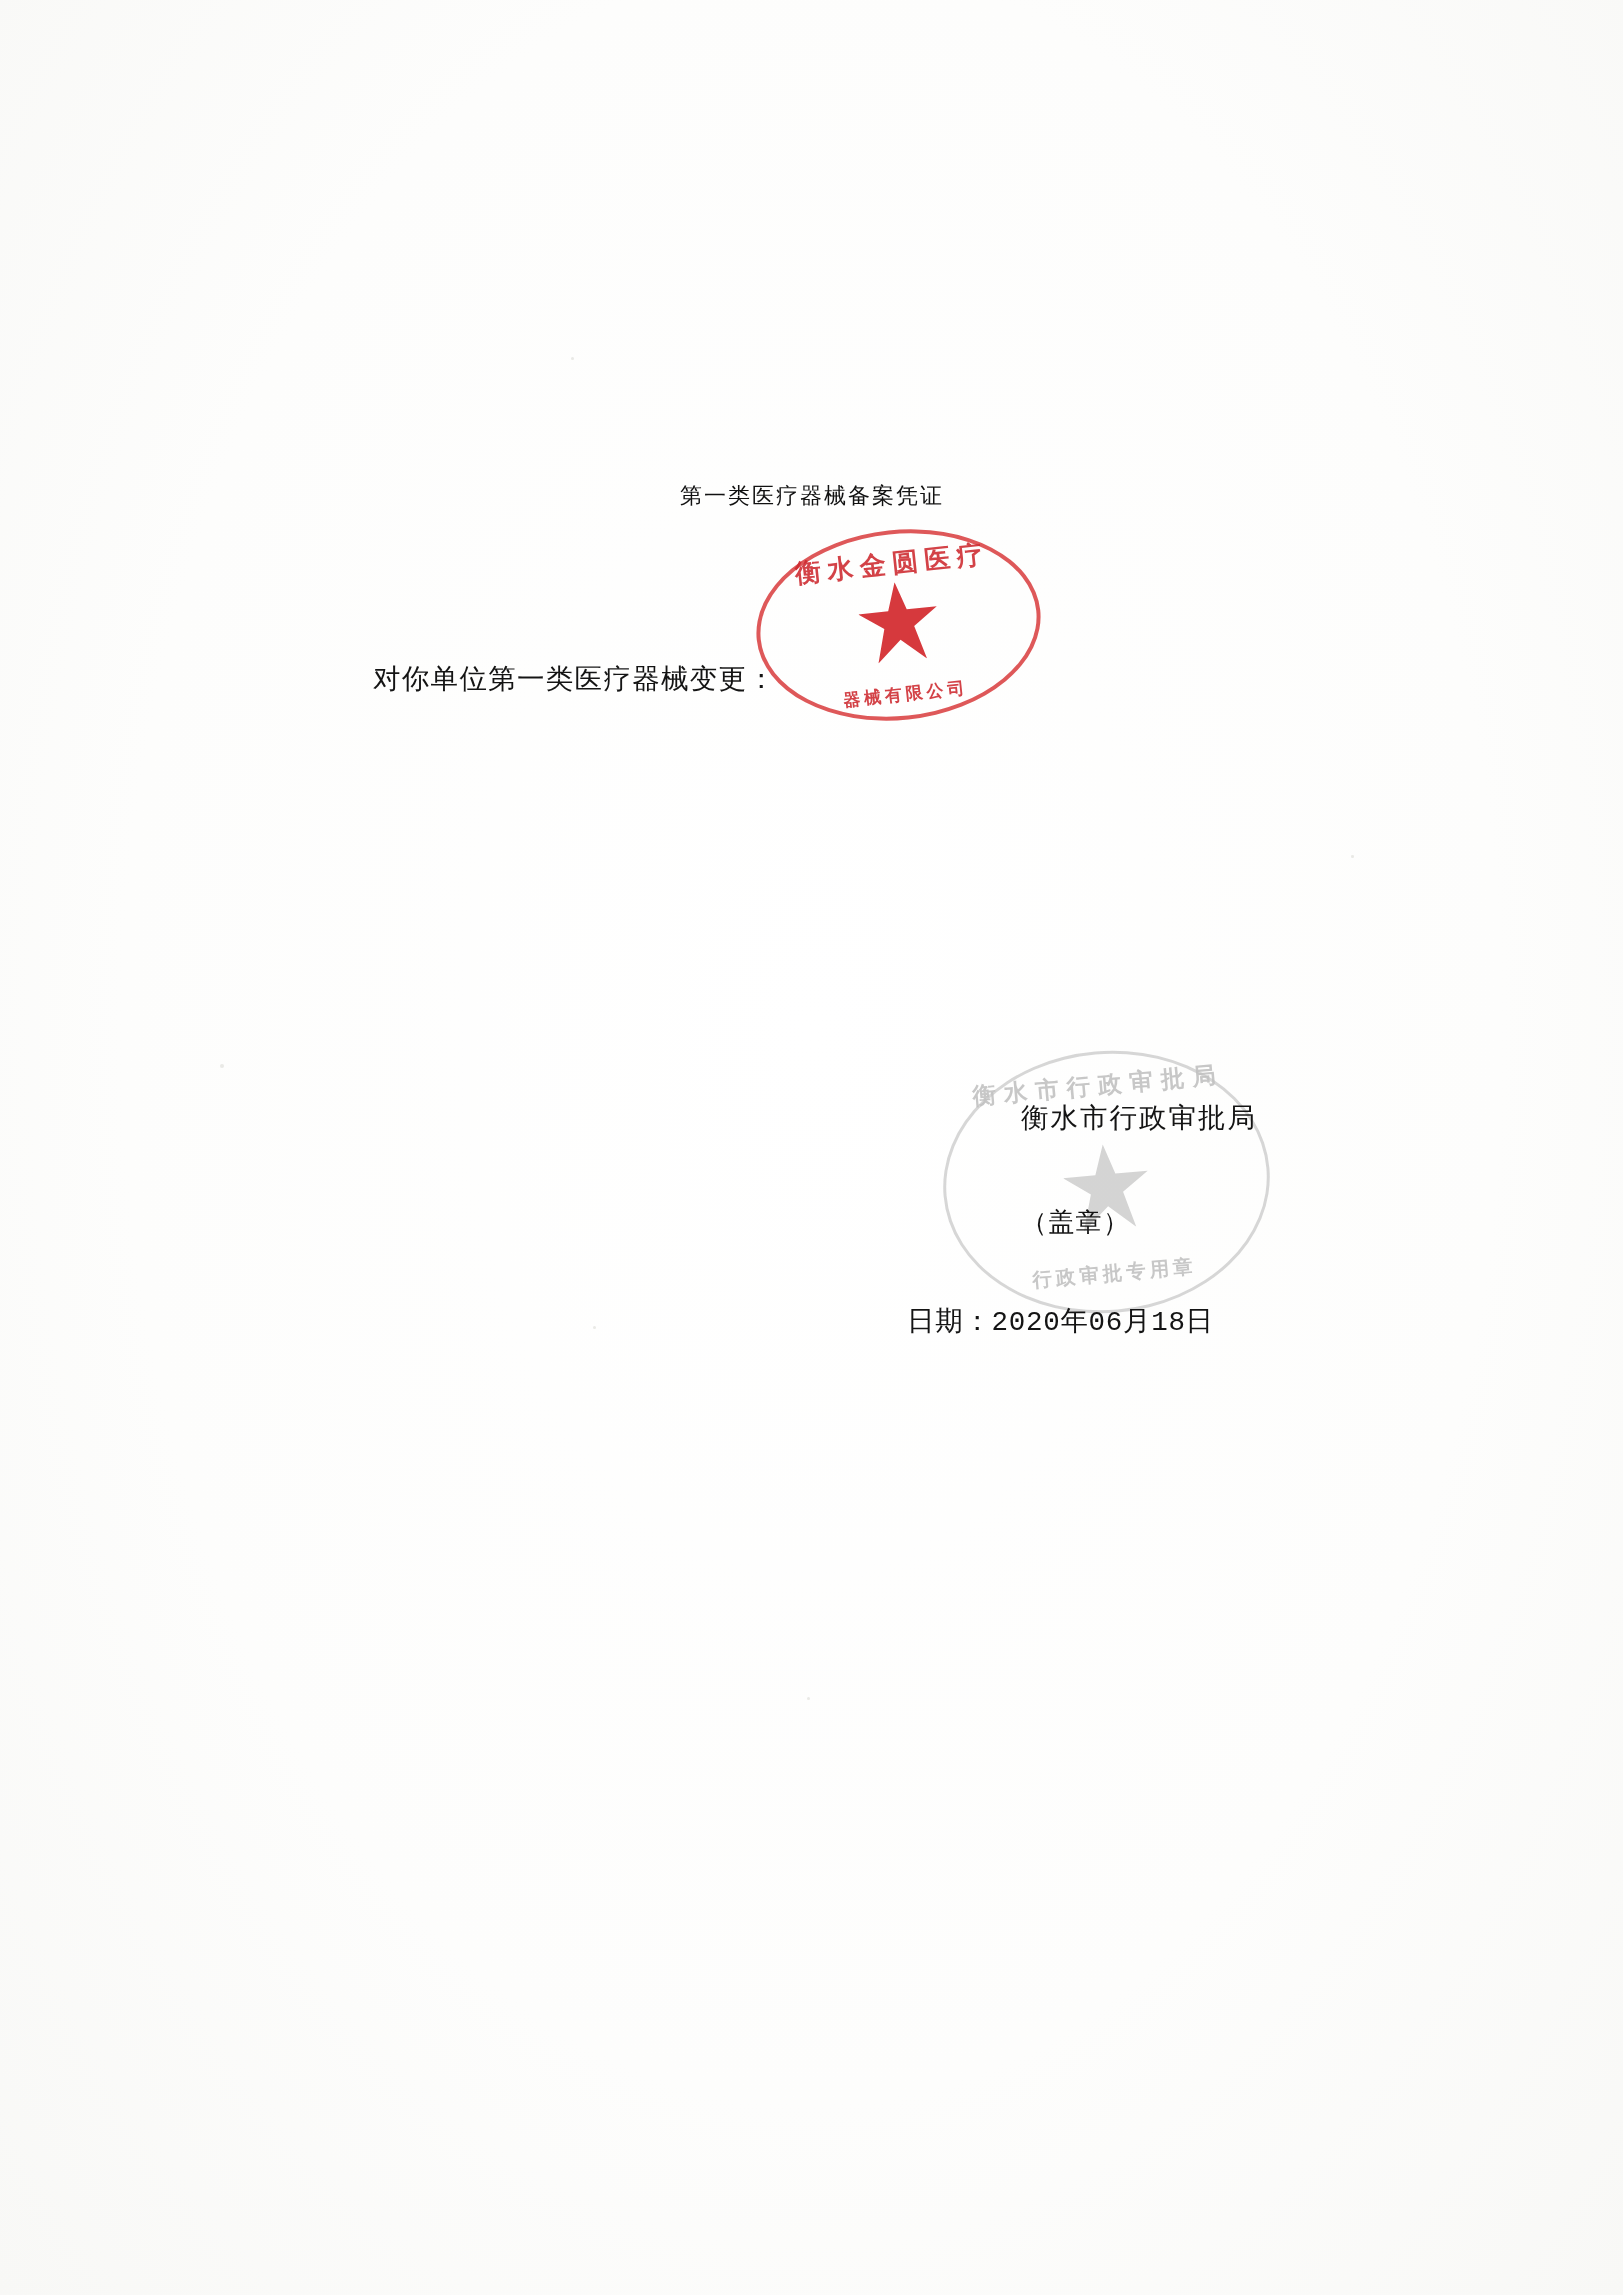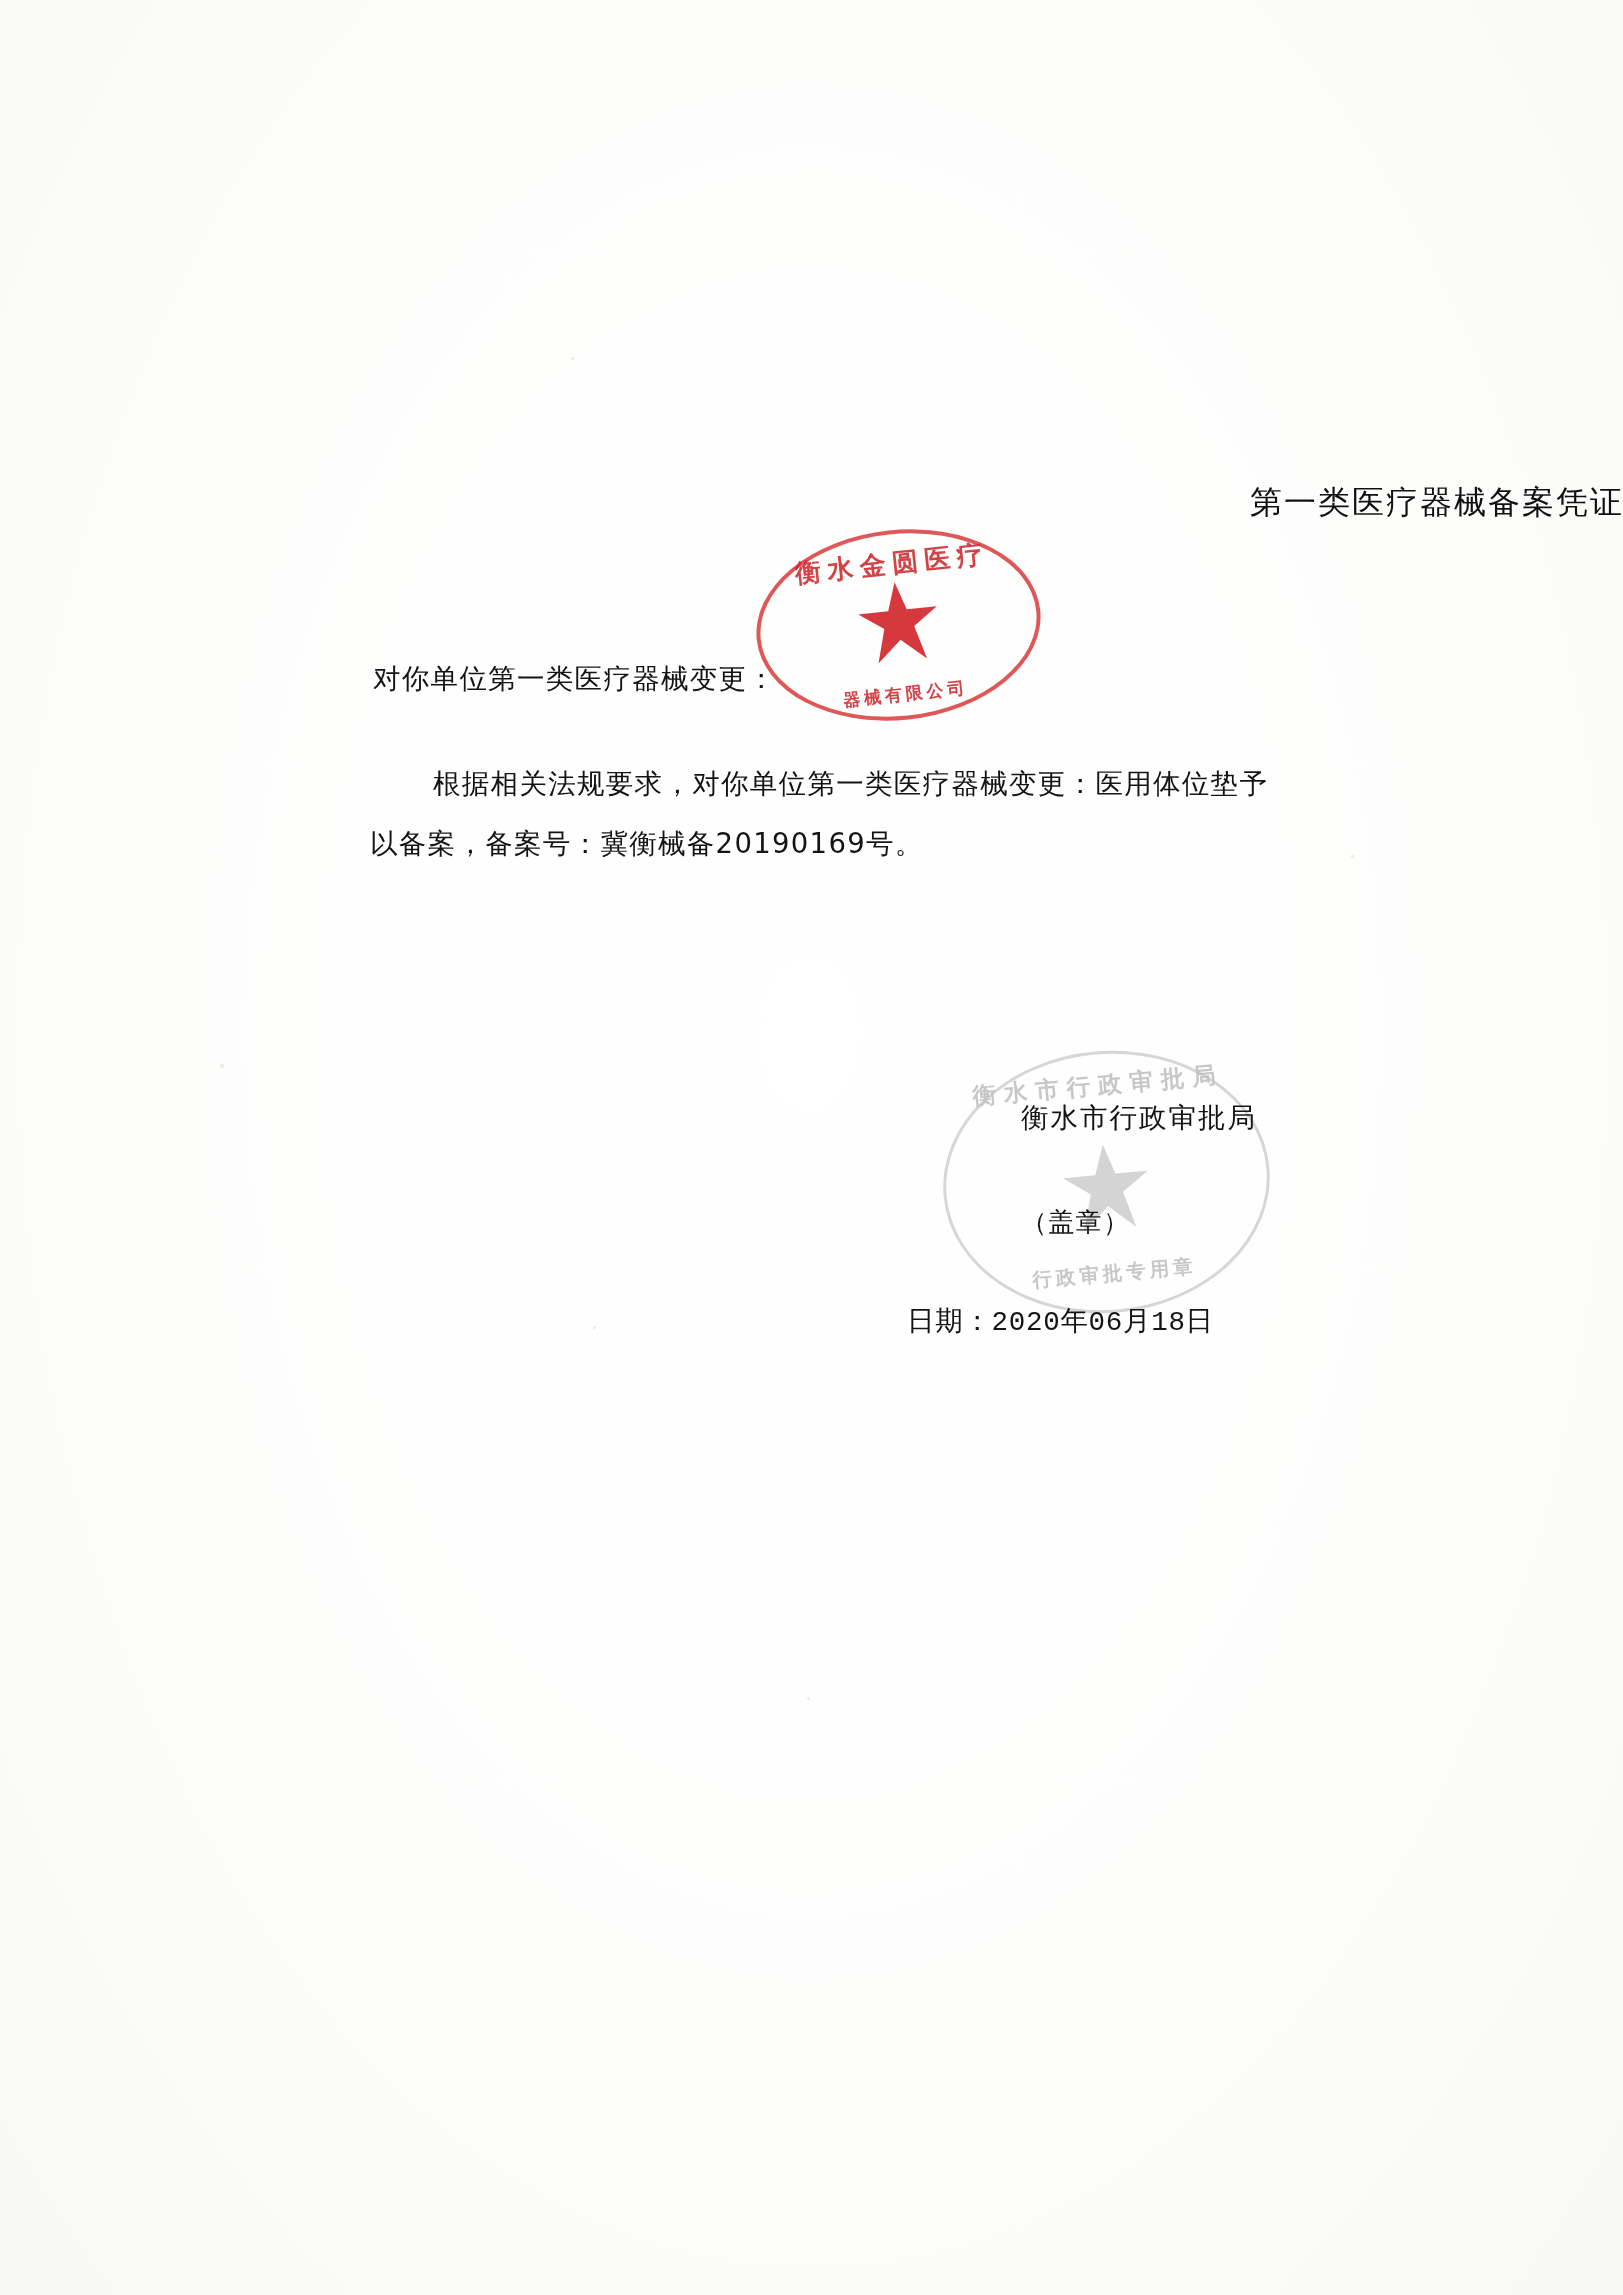--- a/index.html
+++ b/index.html
@@ -30,22 +30,22 @@
     background: #d9d9d4;
     border-radius: 50%;
     opacity: .55;
   }
 
   .doc-title {
     position: absolute;
     left: 0;
     right: 0;
     top: 481px;
-    text-align: right;
-    font-size: 32px;
+    text-align: center;
+    font-size: 22px;
     letter-spacing: 2px;
     color: #111;
     font-weight: 500;
   }
 
   .addressee {
     position: absolute;
     left: 373px;
     top: 661px;
     font-size: 27.5px;
@@ -193,24 +193,20 @@
 
   <div class="stamp" id="stamp-company">
     <div class="ring"></div>
     <div class="arc-top">衡水金圆医疗</div>
     <div class="star"></div>
     <div class="arc-bottom">器械有限公司</div>
   </div>
 
   <div class="addressee">对你单位第一类医疗器械变更：</div>
 
-  <div class="body-text">
-    <span class="indent"></span><span>根据相关法规要求，对你单位第一类医疗器械变更：医用体位垫予</span><br>
-    <span>以备案，备案号：冀衡械备20190169号。</span>
-  </div>
 
   <div class="stamp" id="stamp-official">
     <div class="ring"></div>
     <div class="arc-top">衡水市行政审批局</div>
     <div class="star"></div>
     <div class="arc-bottom">行政审批专用章</div>
   </div>
 
   <div class="issuer">衡水市行政审批局</div>
   <div class="seal-note">（盖章）</div>

